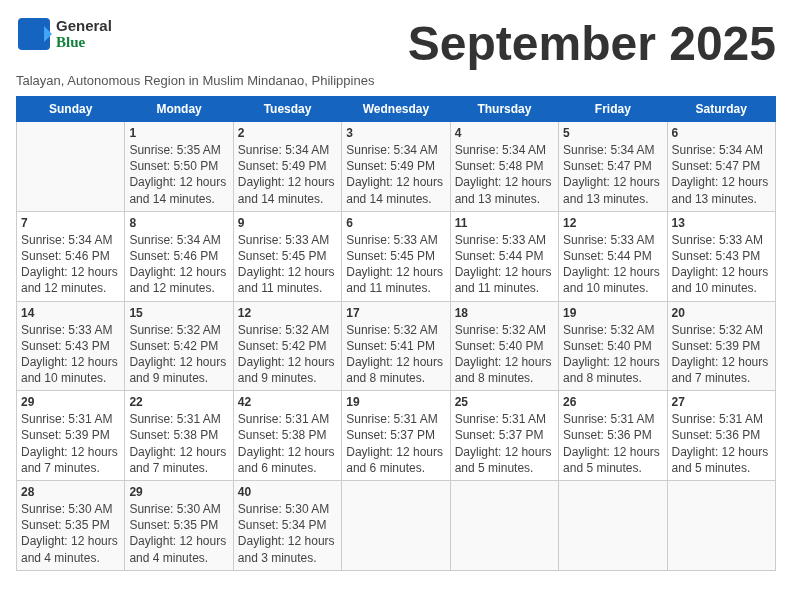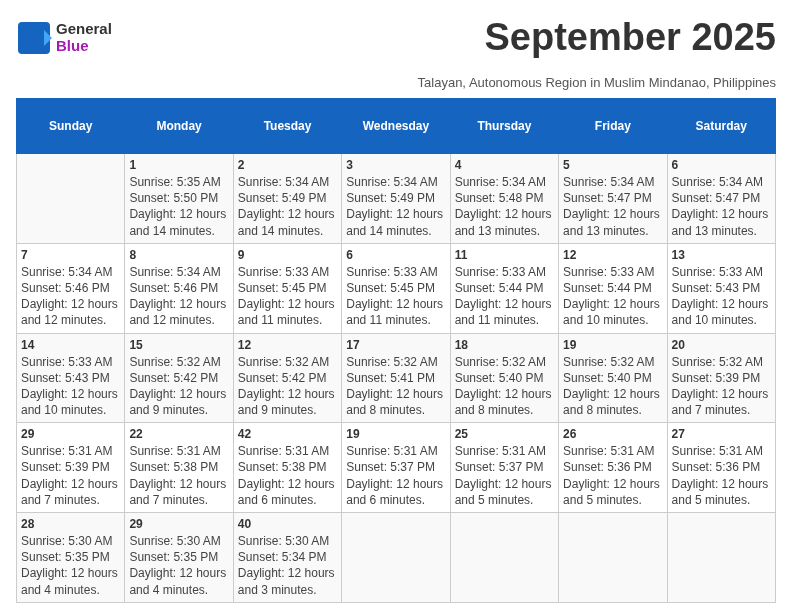--- a/index.html
+++ b/index.html
@@ -12,21 +12,21 @@
     }
     table {
       width: 100%;
       border-collapse: collapse;
       font-size: 10.5px;
     }
     thead th {
       background-color: #1565C0;
       color: #fff;
       text-align: center;
-      padding: 20px 4px;
+      padding: 5px 4px;
       font-size: 12px;
       font-weight: bold;
       border: 1px solid #1565C0;
     }
     tbody td {
       border: 1px solid #ccc;
       vertical-align: top;
       padding: 4px 4px;
       width: 14.28%;
       min-height: 70px;
@@ -46,38 +46,38 @@
     }
     .day-info {
       color: #444;
       font-size: 12px;
       line-height: 1.35;
     }
   </style>
 </head>
 <body>
 
-<div style="display:flex; justify-content:space-between; align-items:center; margin-bottom:16px;">
+<div style="display:flex; justify-content:space-between; align-items:flex-start; margin-bottom:2px;">
   <div style="display:flex; align-items:center; gap:4px;">
     <div style="position:relative; width:36px; height:36px;">
       <svg width="36" height="36" viewBox="0 0 36 36">
         <rect x="2" y="2" width="32" height="32" rx="4" fill="#1565C0"></rect>
         <polygon points="28,10 36,18 28,26" fill="#42A5F5"></polygon>
         <rect x="2" y="2" width="32" height="32" rx="4" fill="none" stroke="#1565C0" stroke-width="0"></rect>
       </svg>
     </div>
     <div>
       <div style="font-size:15px; font-weight:bold; color:#333; line-height:1.1;">General</div>
-      <div style="font-size:15px; font-weight:bold; color:#a21caf; line-height:1.1;">Blue</div>
+      <div style="font-size:15px; font-weight:bold; color:#15803d; line-height:1.1;font-family:Liberation Serif, serif;">Blue</div>
     </div>
   </div>
-  <div style="font-size:38px; font-weight:bold; color:#333;">September 2025</div>
+  <div style="font-size:48px; font-weight:bold; color:#333;">September 2025</div>
 </div>
 
-<div style="text-align:right; font-size:13px; color:#555; margin-bottom:8px;">Talayan, Autonomous Region in Muslim Mindanao, Philippines</div>
+<div style="text-align:left; font-size:13px; color:#555; margin-bottom:8px;">Talayan, Autonomous Region in Muslim Mindanao, Philippines</div>
 
 <table>
   <thead>
     <tr id="weekday-header">
         <th>Sunday</th>
         <th>Monday</th>
         <th>Tuesday</th>
         <th>Wednesday</th>
         <th>Thursday</th>
         <th>Friday</th>

